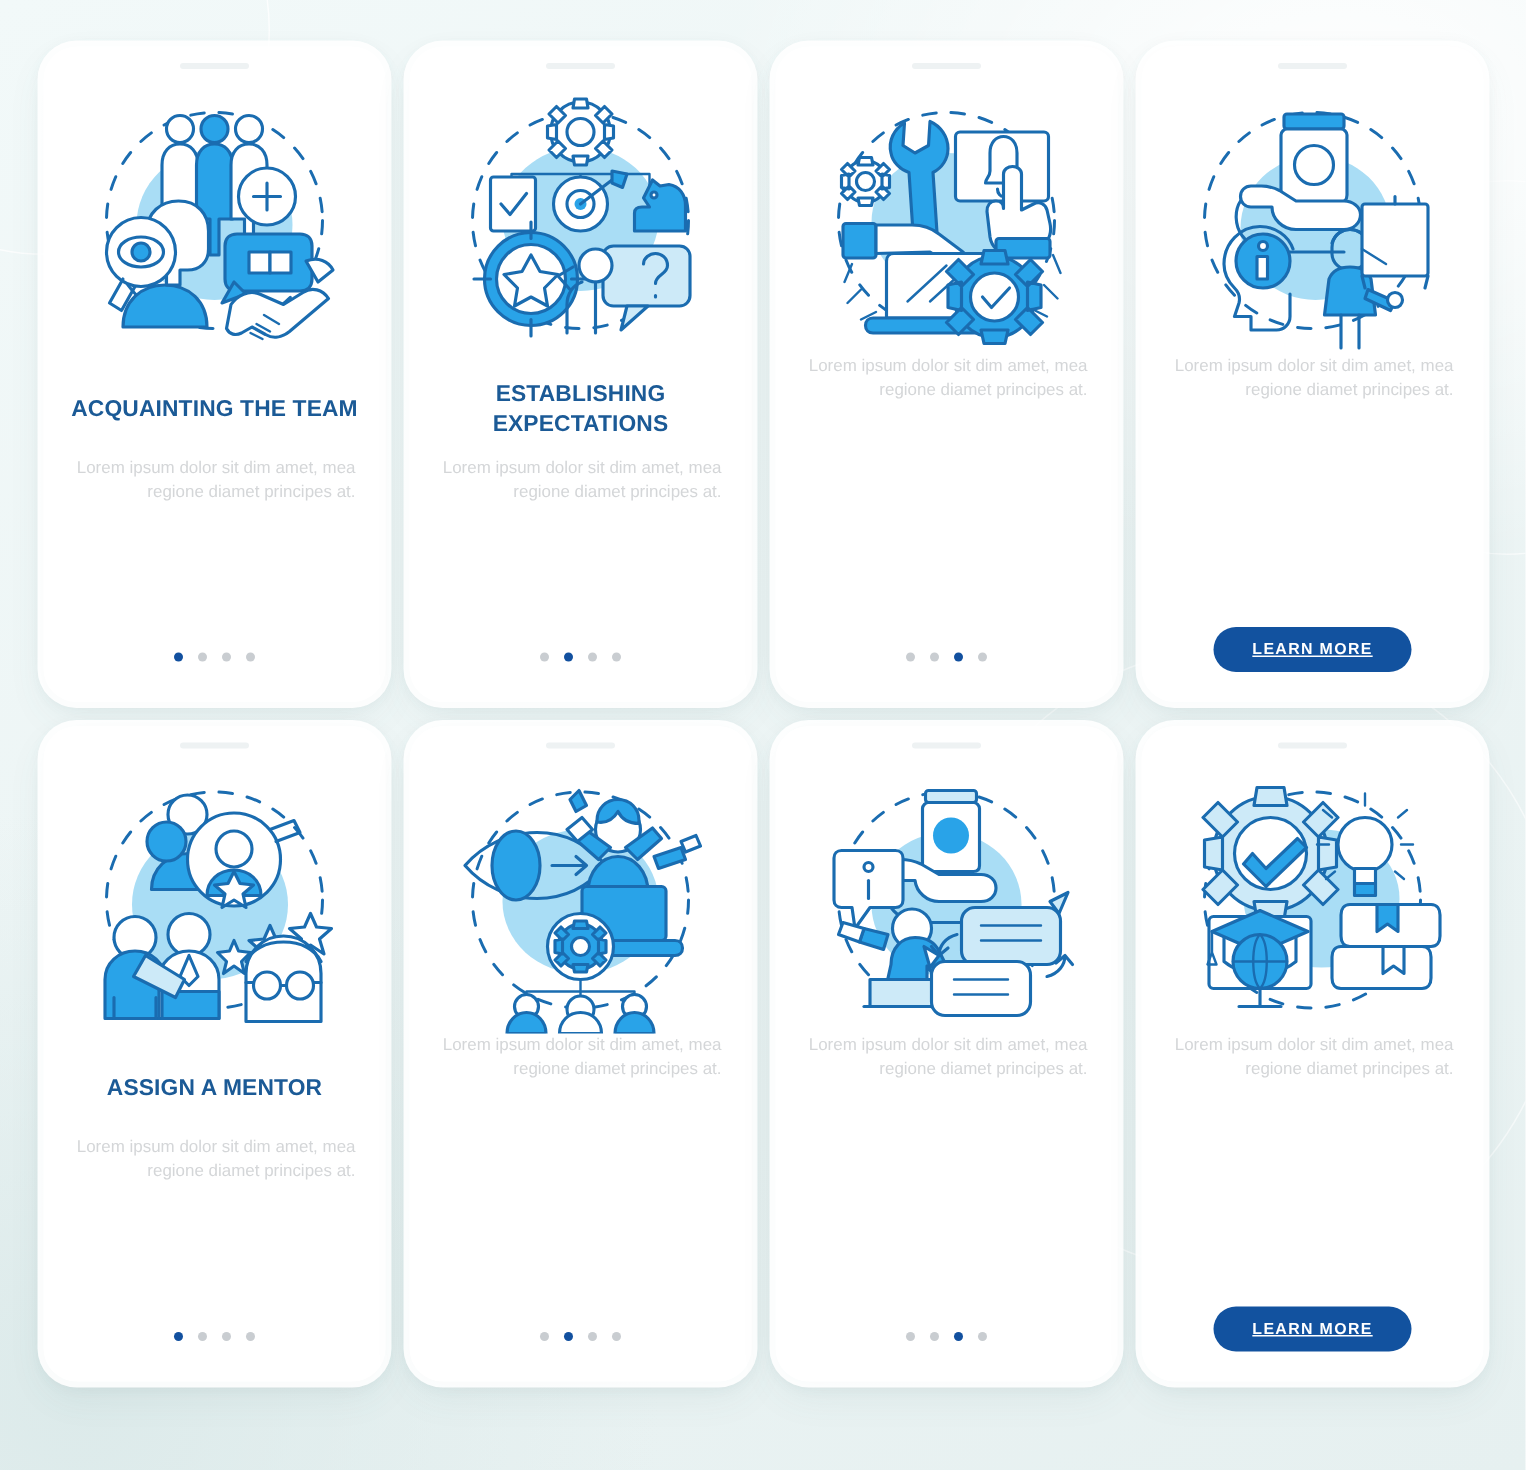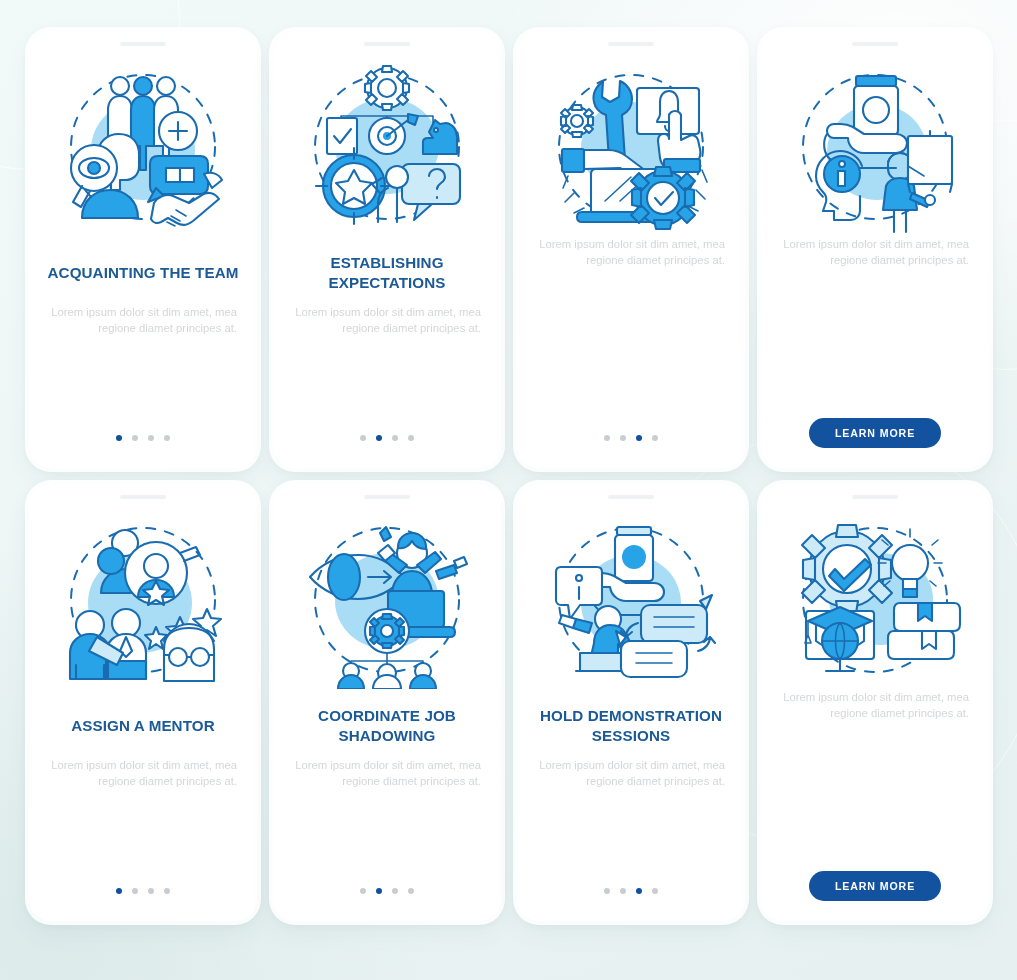--- a/index.html
+++ b/index.html
@@ -136,20 +136,21 @@
     background: #12529f;
     color: #ffffff;
     border: none;
     border-radius: 999px;
     font-family: "Liberation Sans", sans-serif;
     font-size: 10.6px;
     font-weight: bold;
     letter-spacing: 0.9px;
     padding: 9px 26px;
     cursor: pointer;
+    text-decoration: underline;
   }
 
   
   .ln  { fill: none; stroke: #1a6cb0; stroke-width: 2.1; stroke-linecap: round; stroke-linejoin: round; }
   .lnT { fill: none; stroke: #1a6cb0; stroke-width: 1.6; stroke-linecap: round; stroke-linejoin: round; }
   .dash{ fill: none; stroke: #1a6cb0; stroke-width: 2; stroke-linecap: round; stroke-dasharray: 9 10; }
   .wht { fill: #ffffff; stroke: #1a6cb0; stroke-width: 2.1; stroke-linejoin: round; }
   .mid { fill: #29a3e8; stroke: #1a6cb0; stroke-width: 2.1; stroke-linejoin: round; }
   .midn{ fill: #29a3e8; }
   .pale{ fill: #cdeaf8; stroke: #1a6cb0; stroke-width: 2.1; stroke-linejoin: round; }
@@ -432,23 +433,20 @@
         <path class="lnT" d="M91 142v8M55 150h72M55 150v8M127 150v8M91 150v6"></path>
 
         <circle class="wht" cx="55" cy="160" r="8"></circle>
         <path class="mid" d="M42 178c0-8 6-14 13-14s13 6 13 14z"></path>
         <circle class="wht" cx="91" cy="162" r="9"></circle>
         <path class="wht" d="M77 178c0-8 6-14 14-14s14 6 14 14z"></path>
         <circle class="wht" cx="127" cy="160" r="8"></circle>
         <path class="mid" d="M114 178c0-8 6-14 13-14s13 6 13 14z"></path>
       </svg>
     </div>
-    <div class="title-wrap">
-      <div class="title">COORDINATE JOB SHADOWING</div>
-    </div>
     <div class="body-text">Lorem ipsum dolor sit dim amet, mea regione diamet principes at.</div>
     <div class="spacer"></div>
     <div class="dots">
       <span class="dot"></span>
       <span class="dot active"></span>
       <span class="dot"></span>
       <span class="dot"></span>
     </div>
   </div>
 
@@ -480,23 +478,20 @@
         <path class="pale" d="M110 94h48c5 0 9 4 9 9v20c0 5-4 9-9 9h-48c-5 0-9-4-9-9v-20c0-5 4-9 9-9z"></path>
         <path class="pale" d="M160 90l12-6-6 14z"></path>
         <path class="lnT" d="M114 106h40M114 116h40"></path>
         <path class="wht" d="M90 130h48c5 0 9 4 9 9v18c0 5-4 9-9 9H90c-5 0-9-4-9-9v-18c0-5 4-9 9-9z"></path>
         <path class="wht" d="M86 126l-10-6 4 14z"></path>
         <path class="lnT" d="M96 142h36M96 152h36"></path>
 
         <path class="ln" d="M98 112c-8 2-12 8-12 14M86 126l-5-6M86 126l6-5"></path>
         <path class="ln" d="M158 140c8-2 12-8 12-14M170 126l5 6M170 126l-6 5"></path>
       </svg>
-    </div>
-    <div class="title-wrap">
-      <div class="title">HOLD DEMONSTRATION SESSIONS</div>
     </div>
     <div class="body-text">Lorem ipsum dolor sit dim amet, mea regione diamet principes at.</div>
     <div class="spacer"></div>
     <div class="dots">
       <span class="dot"></span>
       <span class="dot"></span>
       <span class="dot active"></span>
       <span class="dot"></span>
     </div>
   </div>

